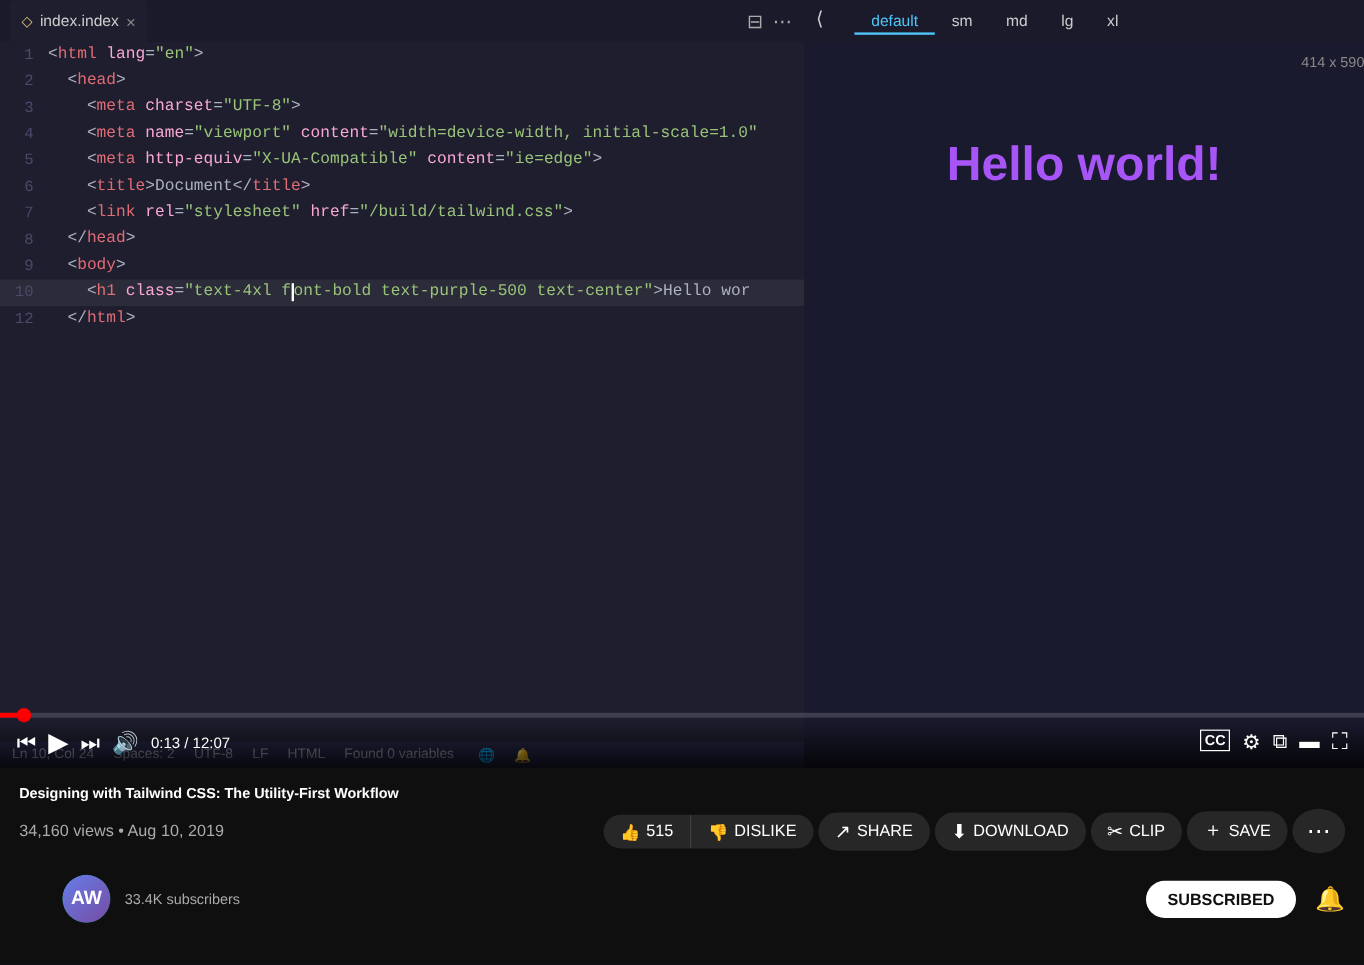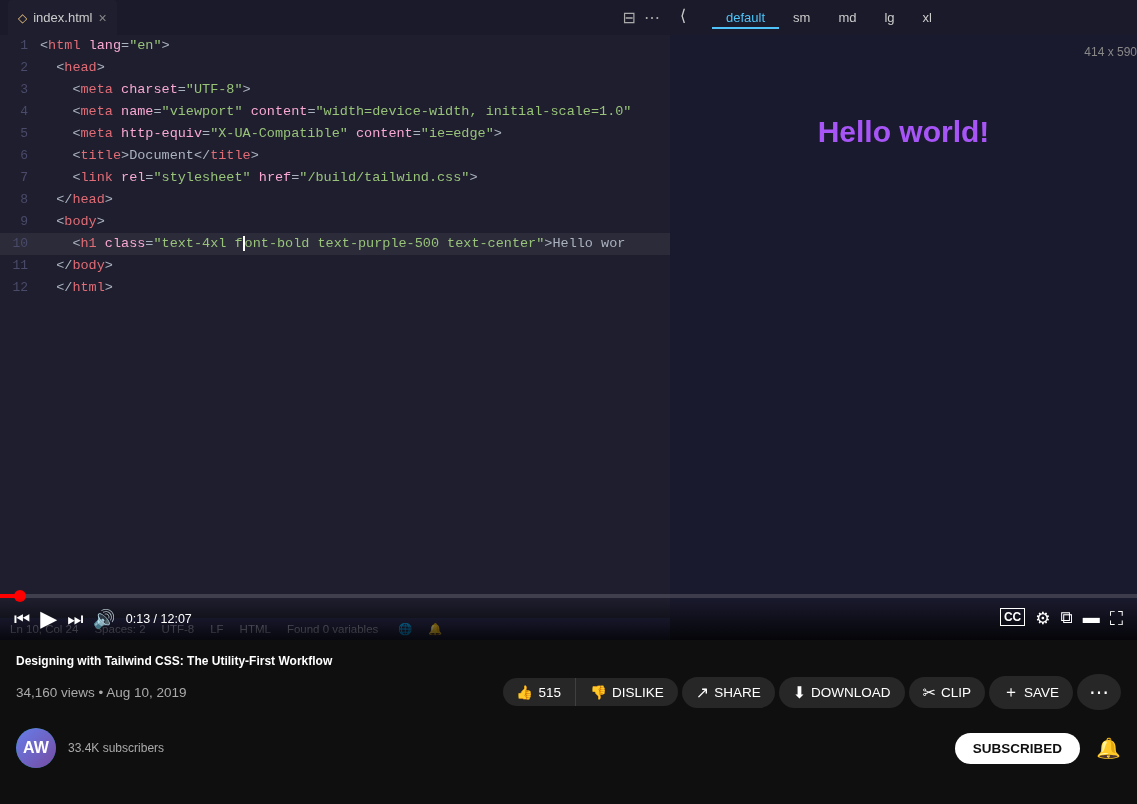--- a/index.html
+++ b/index.html
@@ -181,21 +181,21 @@
     .preview-content {
       flex: 1;
       display: flex;
       align-items: flex-start;
       justify-content: center;
       padding-top: 80px;
     }
 
     .hello-world {
       color: #a855f7;
-      font-size: 30px;
+      font-size: 40px;
       font-weight: 800;
       text-align: center;
     }
 
     
     .progress-container {
       position: absolute;
       bottom: 42px;
       left: 0;
       right: 0;
@@ -368,20 +368,21 @@
 
     .avatar {
       width: 40px;
       height: 40px;
       border-radius: 50%;
       background: #0f766e;
       overflow: hidden;
       flex-shrink: 0;
       display: flex;
       align-items: center;
+      margin-left: 36px;
     }
 
     .avatar-img {
       width: 40px;
       height: 40px;
       border-radius: 50%;
       background: linear-gradient(135deg, #667eea 0%, #764ba2 100%);
       display: flex;
       align-items: center;
       justify-content: center;
@@ -428,21 +429,21 @@
 </head>
 <body>
 
 <div class="video-container">
 
   <div class="code-pane">
 
     <div class="code-tab-bar">
       <div class="code-tab">
         <span class="tab-icon">◇</span>
-        <span>index.html</span>
+        <span>index.index</span>
         <span class="tab-close">×</span>
       </div>
       <div class="editor-toolbar">
         <span>⊟</span>
         <span>⋯</span>
       </div>
     </div>
 
     <div class="code-body">
       <div class="code-line">
@@ -477,24 +478,20 @@
         <span class="line-num">8</span>
         <span class="line-content">  <span class="punct">&lt;/</span><span class="tag">head</span><span class="punct">&gt;</span></span>
       </div>
       <div class="code-line">
         <span class="line-num">9</span>
         <span class="line-content">  <span class="punct">&lt;</span><span class="tag">body</span><span class="punct">&gt;</span></span>
       </div>
       <div class="code-line cursor-line">
         <span class="line-num">10</span>
         <span class="line-content">    <span class="punct">&lt;</span><span class="tag">h1</span> <span class="attr">class</span><span class="punct">=</span><span class="val">"text-4xl f</span><span style="border-left:2px solid #fff; margin-left:0px;"></span><span class="val">ont-bold text-purple-500 text-center"</span><span class="punct">&gt;</span><span class="text-content">Hello wor</span></span>
-      </div>
-      <div class="code-line">
-        <span class="line-num">11</span>
-        <span class="line-content">  <span class="punct">&lt;/</span><span class="tag">body</span><span class="punct">&gt;</span></span>
       </div>
       <div class="code-line">
         <span class="line-num">12</span>
         <span class="line-content">  <span class="punct">&lt;/</span><span class="tag">html</span><span class="punct">&gt;</span></span>
       </div>
     </div>
 
     <div class="status-bar">
       <span>Ln 10, Col 24</span>
       <span>Spaces: 2</span>

